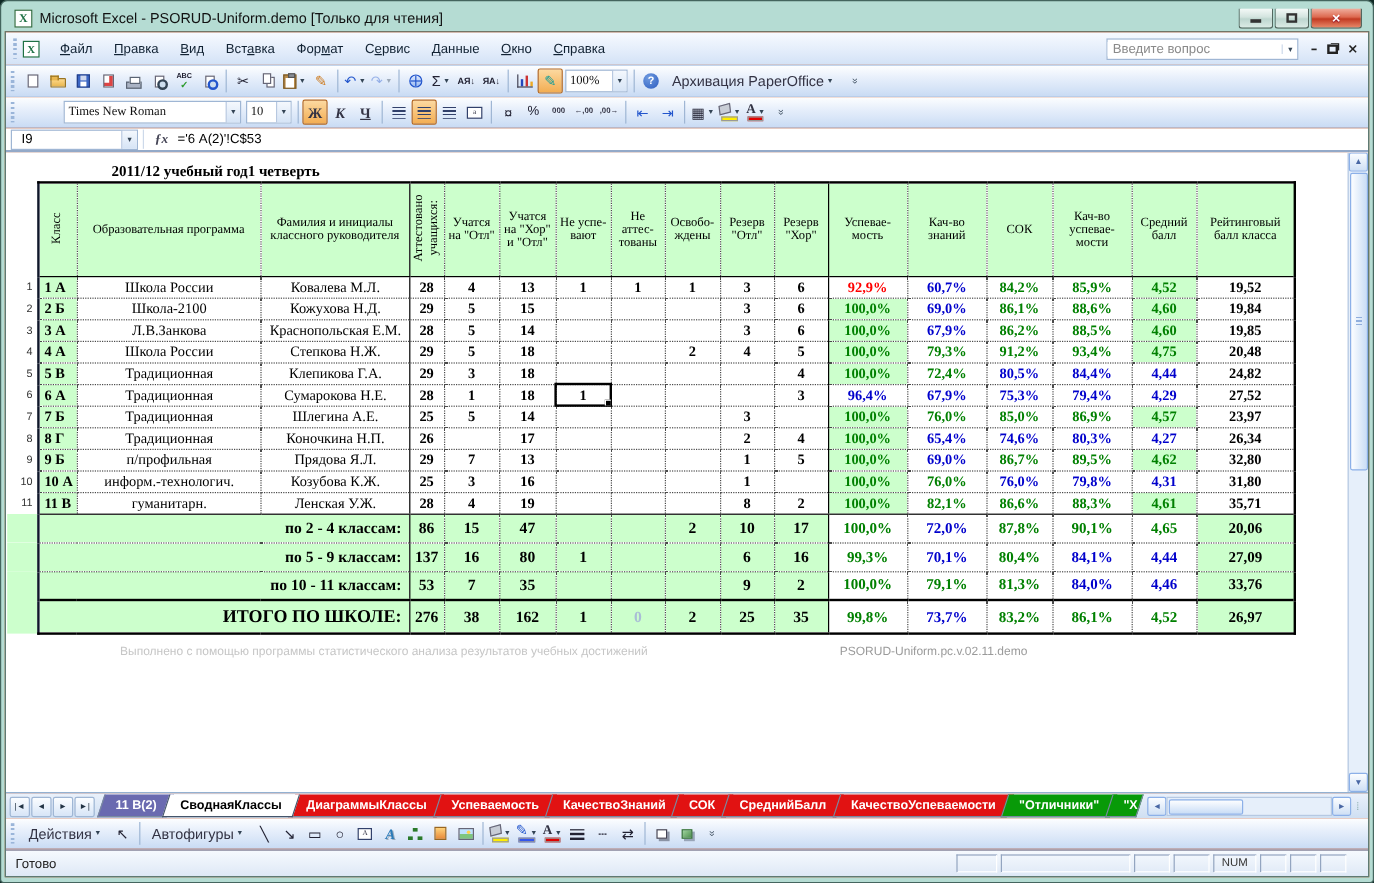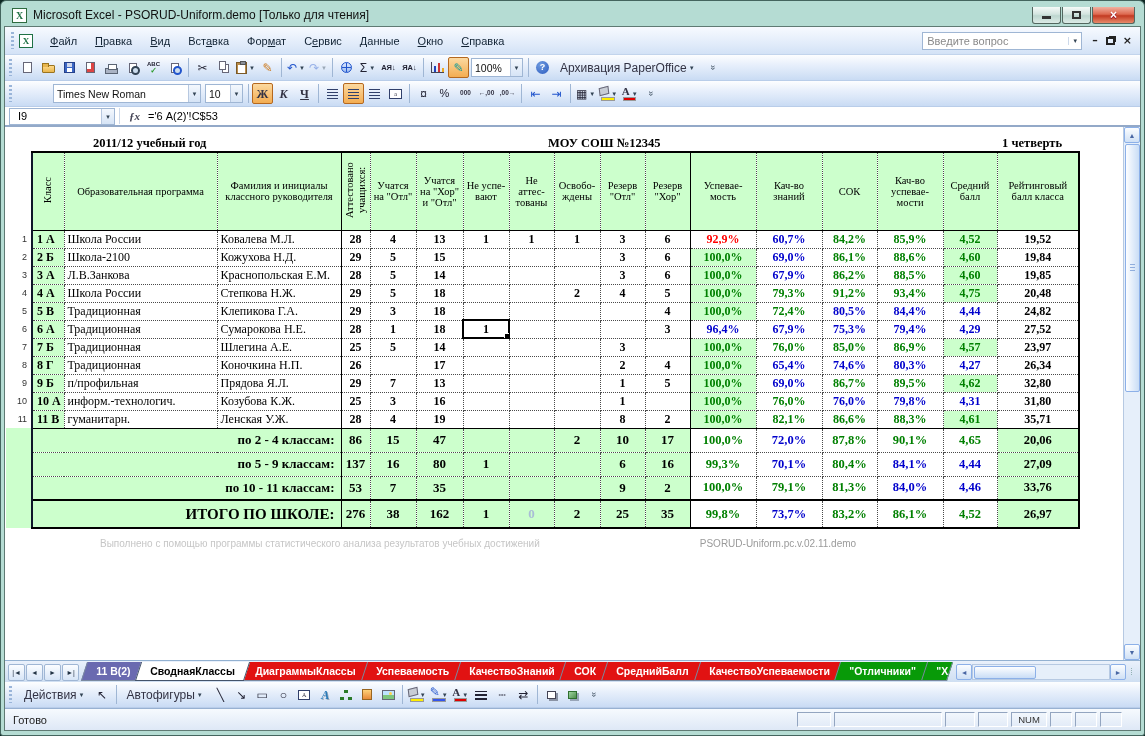--- a/index.html
+++ b/index.html
@@ -41,21 +41,21 @@
   .tbtn{min-width:21px;height:21px;display:inline-flex;align-items:center;justify-content:center;position:relative;border:1px solid transparent;border-radius:2px;padding:0 1px;}
   .tbtn.active{background:linear-gradient(#fcd9a0,#f3ad52);border-color:#b5681f;}
   .tbtn.disabled{opacity:.4;}
   .tbtn.hasbar .glyph{margin-bottom:5px;}
   .tbtn.textbtn{padding:0 6px;font-size:11px;color:#123;white-space:nowrap;}
   .glyph{font-size:12px;color:#334;line-height:1;display:inline-flex;align-items:center;justify-content:center;}
   .cbar{position:absolute;left:3px;right:3px;bottom:2px;height:4px;border:1px solid #999;}
   .dd{font-size:6px;color:#345;margin-left:2px;}
   .tsep{width:1px;height:19px;background:#9fb6d4;margin:0 3px;flex:none;}
   .tcombo{display:inline-flex;align-items:center;height:19px;background:#fff;border:1px solid #9fb6d4;font-size:10.5px;color:#111;padding-left:3px;margin:0 2px;}
-  .tcombo .val{flex:1;overflow:hidden;white-space:nowrap;}
+  .tcombo .val{flex:1;overflow:hidden;white-space:nowrap;font-family:Liberation Serif, serif;}
   .tcombo .cdd{width:12px;height:17px;background:linear-gradient(#f4f8fd,#d6e4f6);border-left:1px solid #b7c8e0;display:flex;align-items:center;justify-content:center;font-size:6px;color:#345;margin-left:3px;}
   .t6{font-size:6.5px;font-weight:bold;} .t7{font-size:7.5px;font-weight:bold;} .t9{font-size:11px;}
   .fserif{font-family:"Liberation Serif",serif;font-weight:bold;} .fi{font-style:italic;} .fu{text-decoration:underline;}
   .c-blue{color:#2255cc;} .c-dark{color:#223;} .c-teal{color:#0a9a9a;} .c-orange{color:#cc7718;}
   .wordart{font-family:"Liberation Serif",serif;font-style:italic;font-weight:bold;color:#2a7ab8;text-shadow:1px 1px 0 #9ab;font-size:12px;}
   .i-chev .glyph{transform:rotate(90deg);font-size:9px;color:#345;}
   .i-page .glyph{width:9px;height:11px;background:#fff;border:1px solid #667;}
   .i-perm .glyph{box-shadow:inset -3px -3px 0 #d44;}
   .i-folder .glyph{width:13px;height:8px;background:linear-gradient(#ffd98a,#e8b64e);border:1px solid #9a7420;border-radius:1px;position:relative;margin-top:3px;}
   .i-folder .glyph::before{content:"";position:absolute;top:-3px;left:-1px;width:5px;height:3px;background:#e8b64e;border:1px solid #9a7420;border-bottom:none;}
@@ -106,21 +106,21 @@
   .shead .sy{margin-left:88px;} .shead .sc{flex:1;text-align:center;} .shead .sq{margin-right:78px;}
   .stitle{text-align:center;font:bold 14.5px "Liberation Serif",serif;margin:7px 60px 6px 0;}
   table.rt{border-collapse:collapse;table-layout:fixed;margin-left:1px;font-family:"Liberation Serif",serif;}
   .rt th,.rt td{border:1px dotted #4a4a4a;overflow:hidden;padding:0 2px;}
   .rt thead tr{height:78px;}
   .rt thead th{background:var(--green-bg);font-weight:normal;font-size:10.5px;line-height:11px;text-align:center;vertical-align:middle;border-top:2px solid #000;border-bottom:1px solid #000;}
   .rt thead th.vert span{writing-mode:vertical-rl;transform:rotate(180deg);display:inline-block;max-height:72px;line-height:12px;}
   .rt .gutter{border:none !important;background:#fff;font:9px "Liberation Sans",sans-serif;color:#333;text-align:right;padding-right:4px;vertical-align:middle;font-weight:normal;}
   .rt tr.drow{height:18px;}
   .rt td.klass{font-weight:bold;font-size:12px;background:var(--green-bg);text-align:left;padding-left:4px;white-space:nowrap;}
-  .rt td.text{font-size:12px;white-space:nowrap;text-align:left;padding-left:3px;}
+  .rt td.text{font-size:12px;white-space:nowrap;text-align:center;padding-left:3px;}
   .rt td.count,.rt td.metric{font-weight:bold;font-size:12px;text-align:center;}
   .rt td.gbg{background:var(--green-bg);}
   .rt tr.row11 td{border-bottom:1px solid #000;}
   .rt tr.srow{height:24px;}
   .rt tr.srow td{background:var(--green-bg);font-size:13px;}
   .rt tr.srow td.metric{background:#fff;font-size:12.5px;}
   .rt tr.srow td.metric.gbg{background:var(--green-bg);}
   .rt tr.srow td.label{font-weight:bold;text-align:right;padding-right:6px;white-space:nowrap;}
   .rt tr.total{height:28px;}
   .rt tr.total td{border-top:2px solid #000;border-bottom:2px solid #000;font-weight:bold;}
@@ -370,21 +370,20 @@
         <span>I9</span>
         <span class="nbdd">▾</span>
       </span>
       <span class="fbsep"></span>
       <span class="fx">ƒx</span>
       <span class="formula">='6 А(2)'!C$53</span>
     </div>
     <div class="sheet">
       <div class="shead">
         <span class="sy">2011/12 учебный год</span>
-        <span class="sc">МОУ СОШ  №12345</span>
         <span class="sq">1 четверть</span>
       </div>
       <table class="rt">
           <colgroup>
             <col style="width: 26px;">
             <col style="width: 32px;">
             <col style="width: 153px;">
             <col style="width: 124px;">
             <col style="width: 29px;">
             <col style="width: 46px;">

